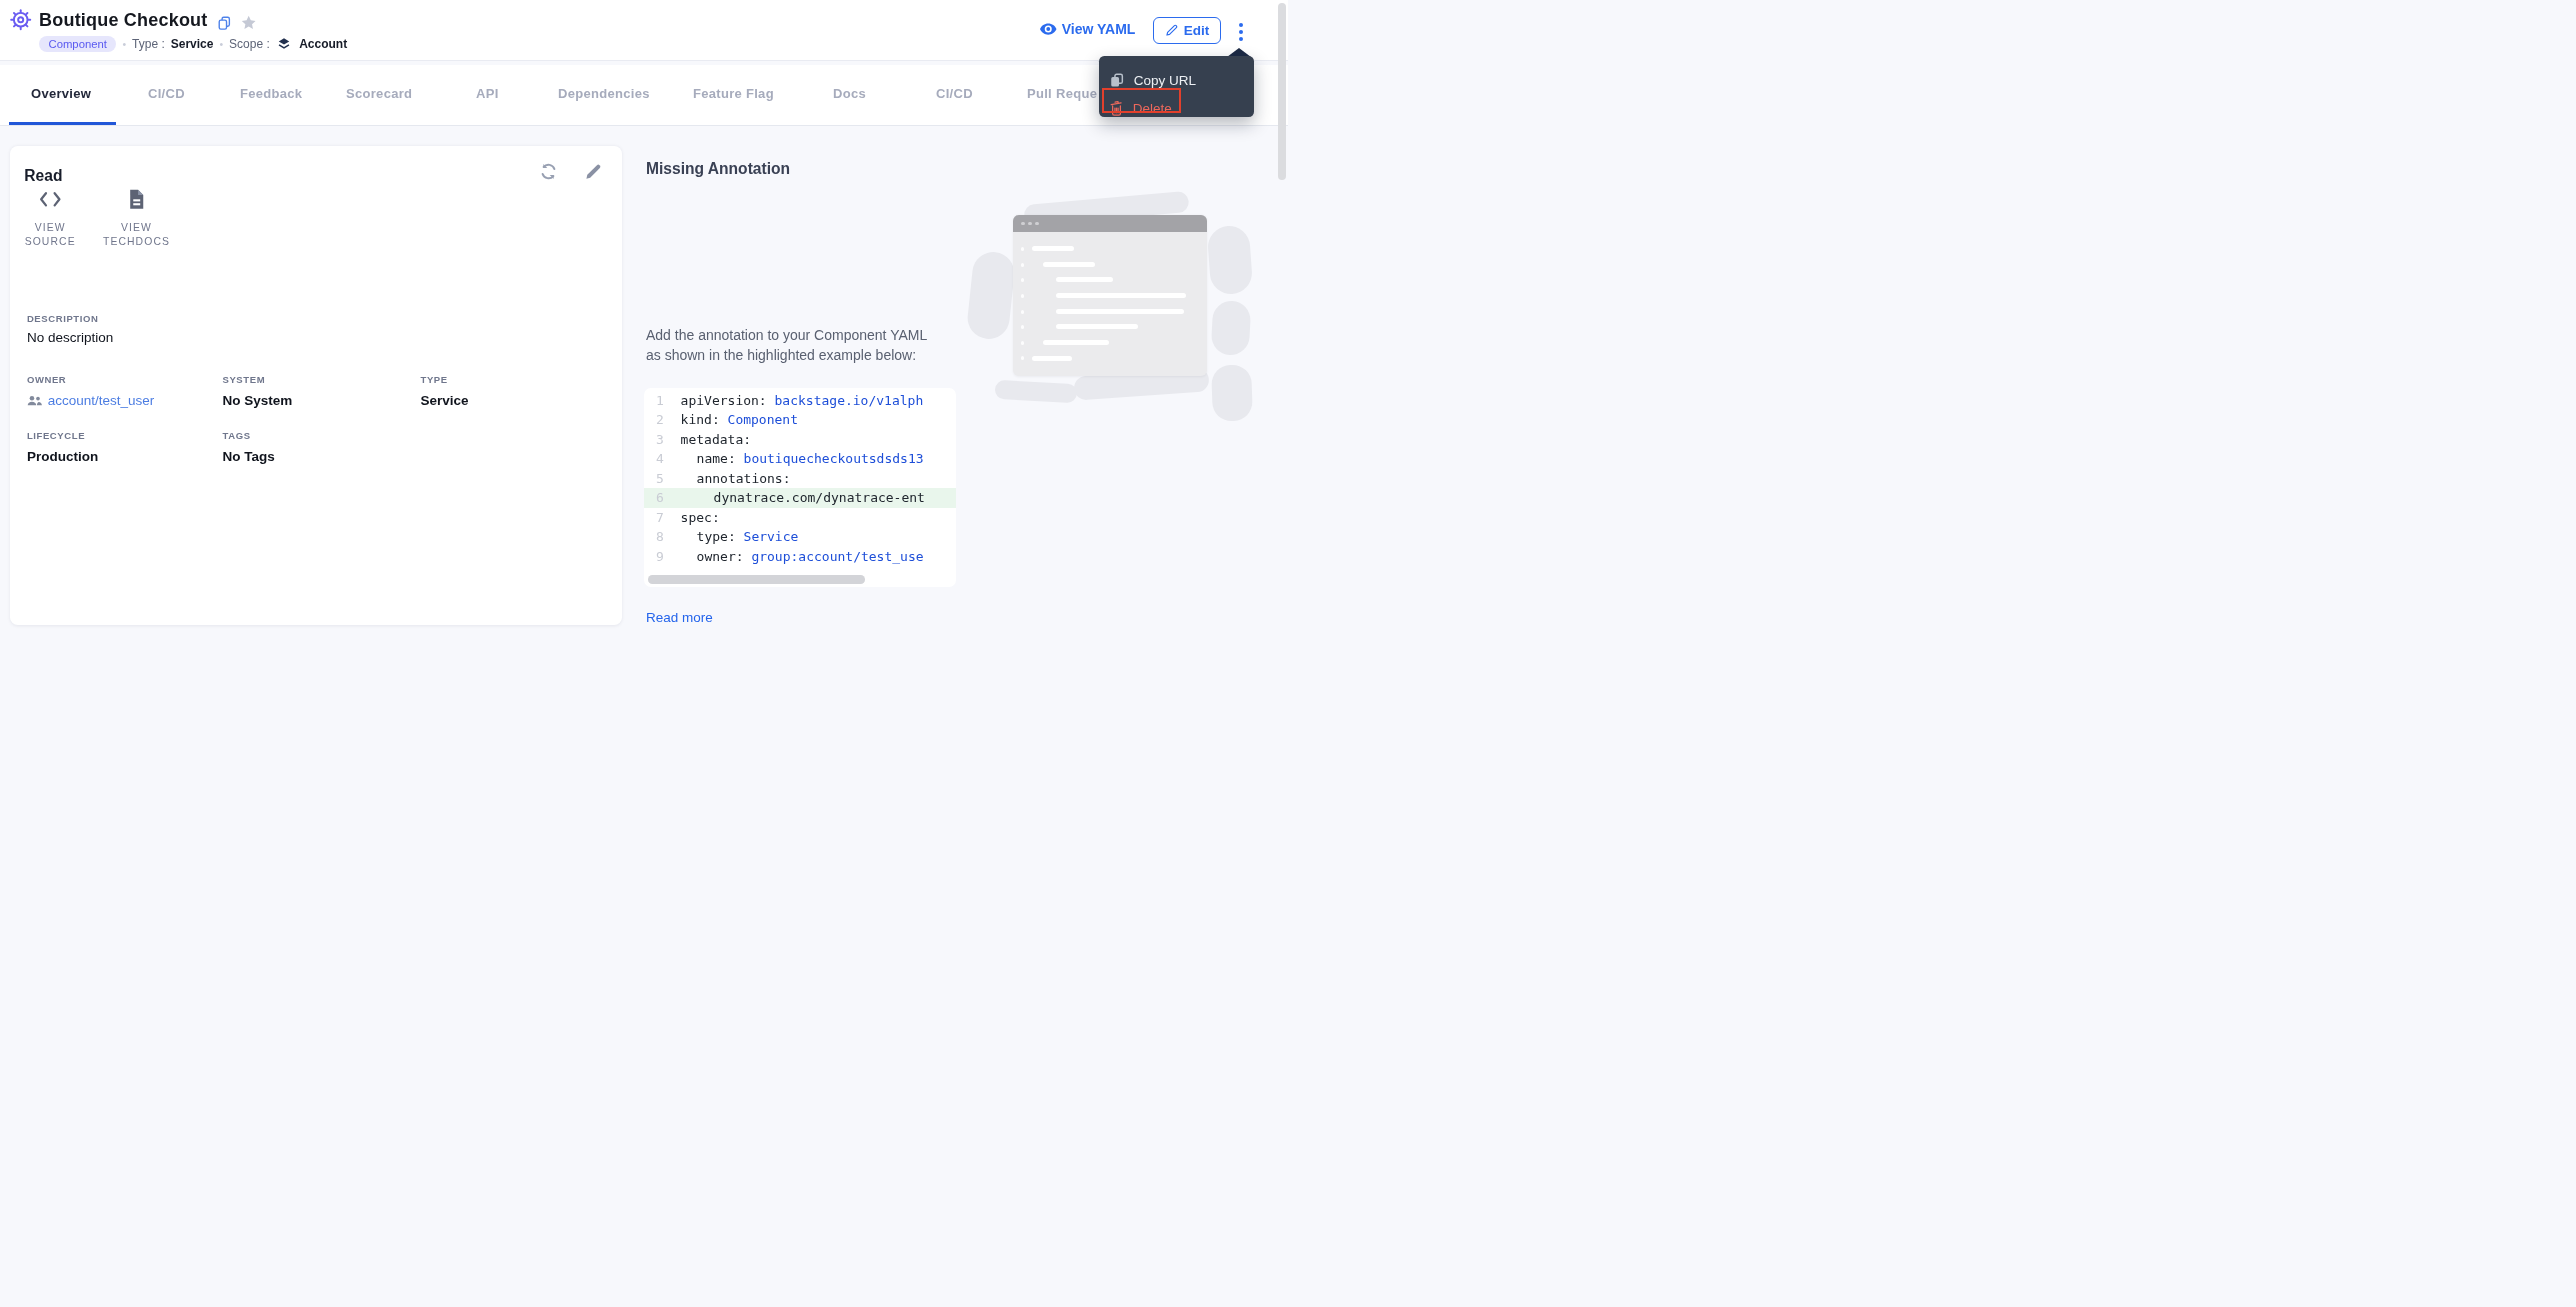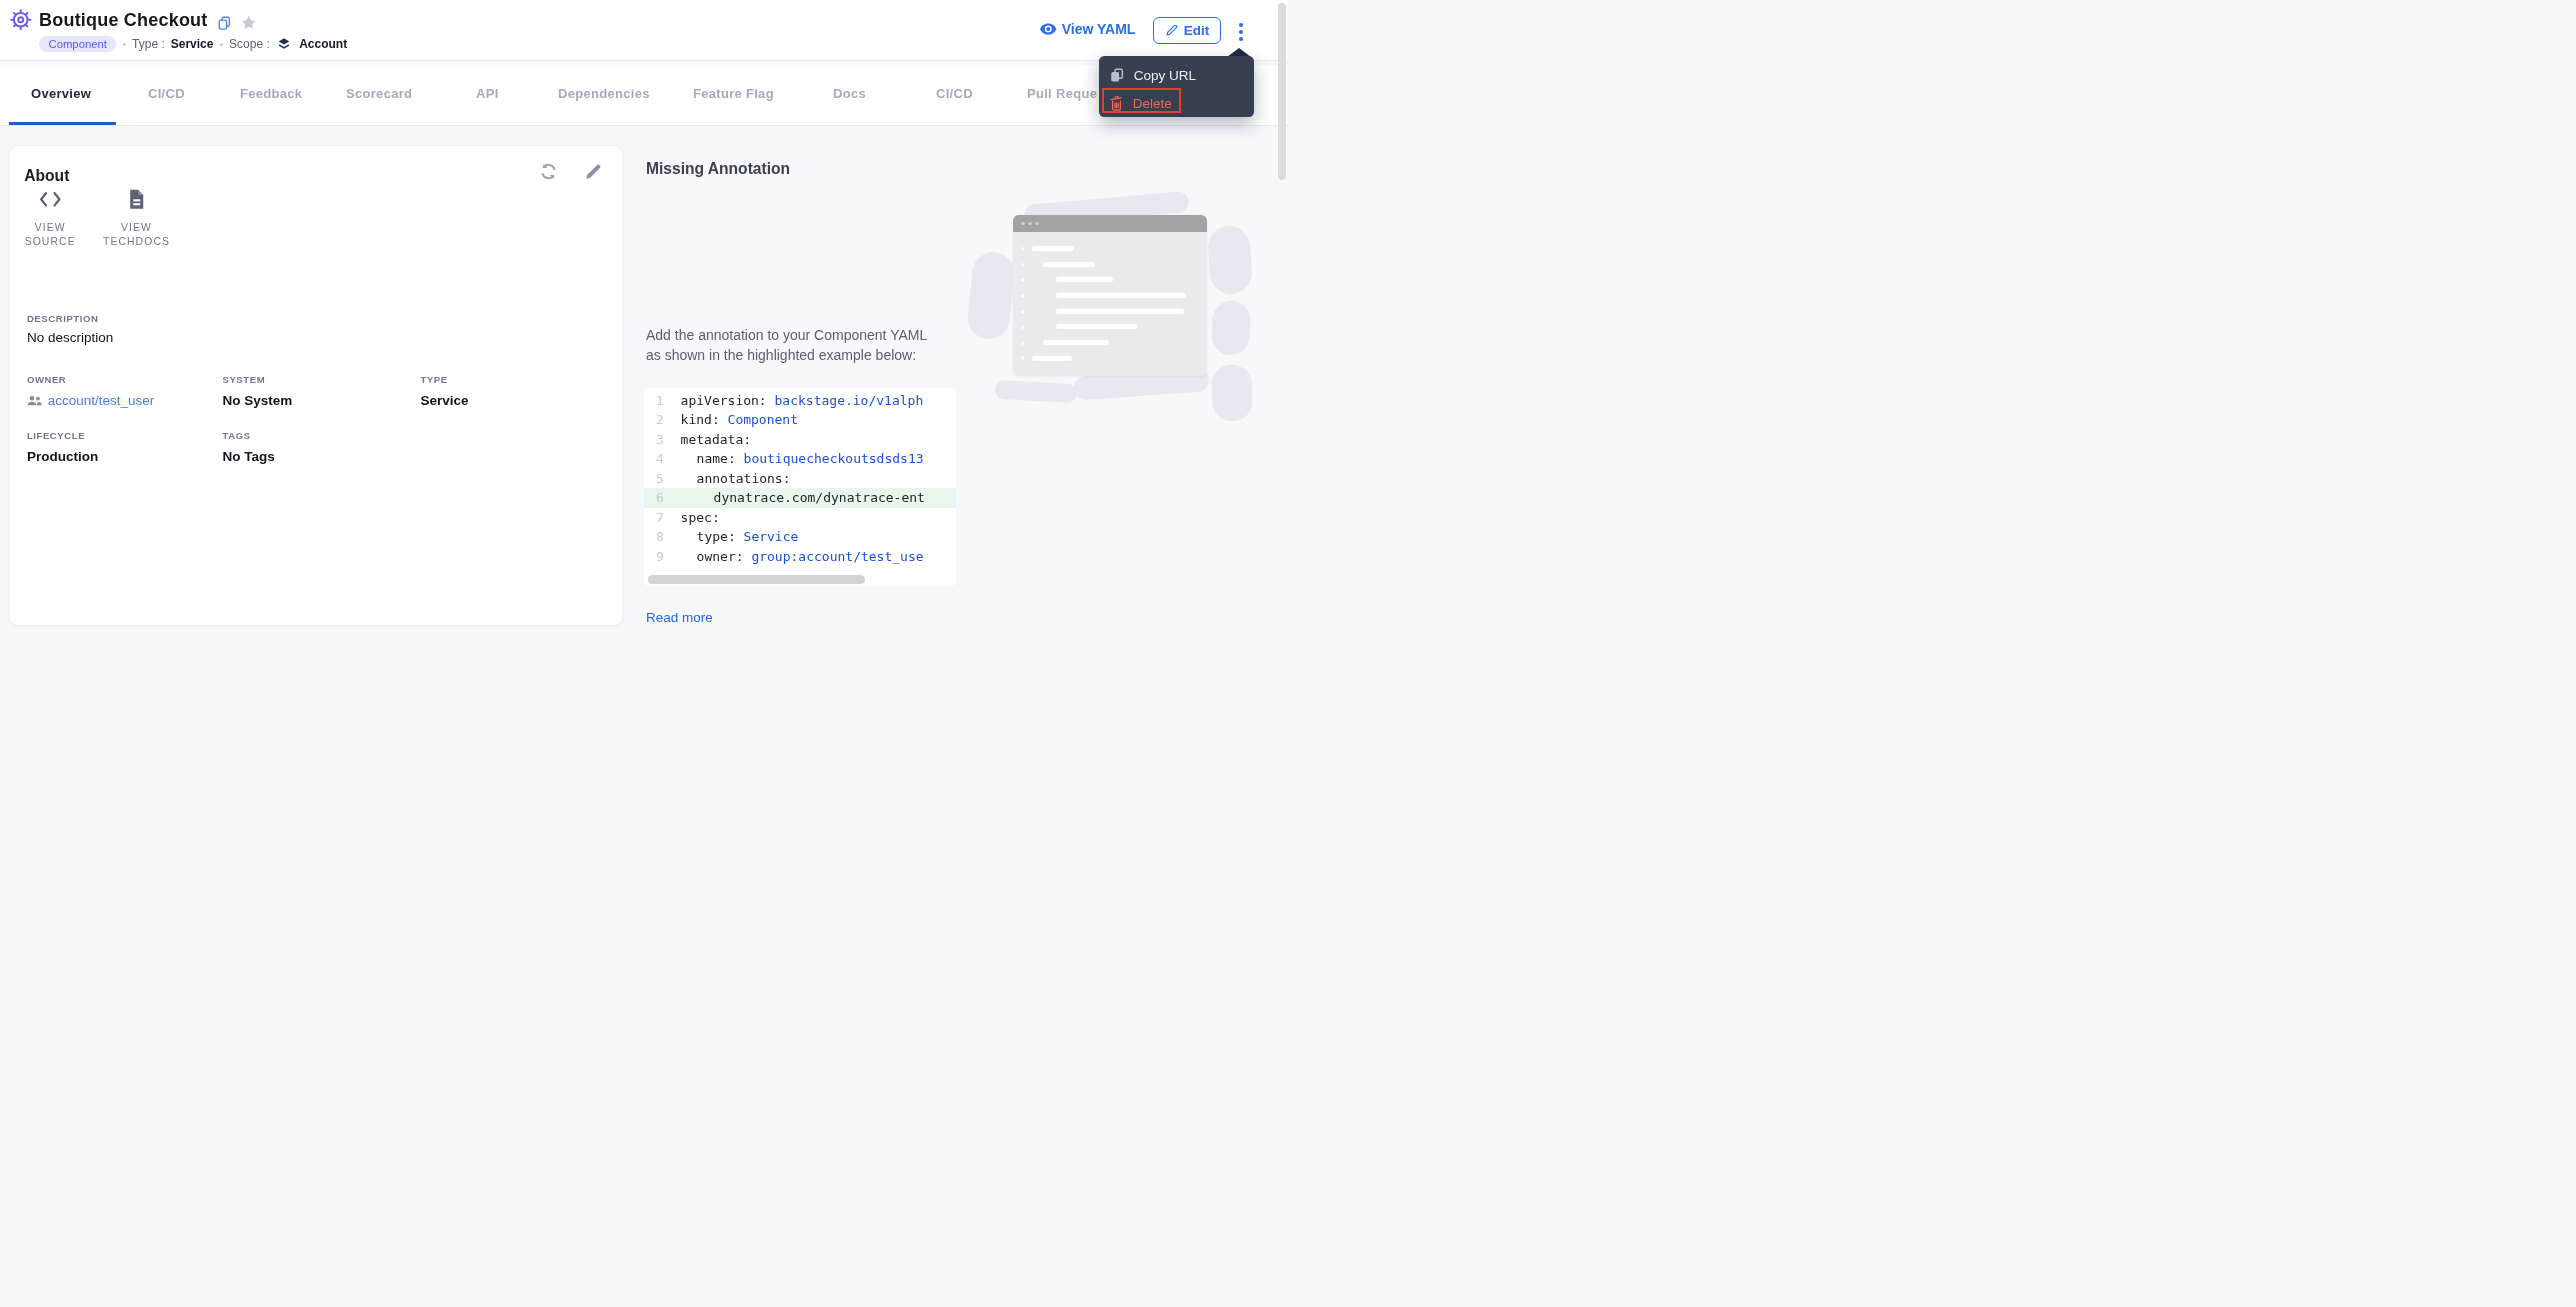--- a/index.html
+++ b/index.html
@@ -72,21 +72,21 @@
   .blob { position:absolute; background:#e8e9ee; border-radius:12px; }
   .illu-window { position:absolute; left:1013px; top:93px; width:194px; height:161px; background:#ebebed; border-radius:6px; z-index:2; box-shadow:0 0.9px 2.6px rgba(30,30,50,.06); }
   .illu-titlebar { position:absolute; left:0; top:0; width:194px; height:16.5px; background:#a3a3a7; border-radius:6px 6px 0 0; }
   .illu-titlebar i { position:absolute; top:6.5px; width:3.9px; height:3.9px; border-radius:50%; background:#cfcfd2; }
   .illu-bullet { position:absolute; width:3.5px; height:3.5px; border-radius:50%; background:rgba(255,255,255,.85); left:7.8px; }
   .illu-bar { position:absolute; height:4.8px; border-radius:2.6px; background:#ffffff; }
 
   
   .menu-arrow { position:absolute; left:1227px; top:48px; width:0; height:0; border-left:12px solid transparent; border-right:12px solid transparent; border-bottom:9.5px solid #1d2b45; z-index:49; }
   .context-menu { position:absolute; left:1099px; top:56px; width:155px; height:61px; background:#36404f; border-radius:5.2px; box-shadow:0 7px 17.4px rgba(10,20,40,.3); z-index:50; }
-  .menu-item { position:absolute; left:0; width:173px; height:25px; display:flex; align-items:center; padding-left:11.3px; gap:9.5px; font-size:13.5px; cursor:pointer; }
+  .menu-item { position:absolute; left:0; width:173px; height:25px; display:flex; align-items:flex-end; padding-left:11.3px; gap:9.5px; font-size:13.5px; cursor:pointer; }
   .mi-copy { top:7px; color:#edf0f4; }
   .mi-delete { top:35px; color:#ec685c; }
   .annotation-box { position:absolute; left:1102px; top:88px; width:79px; height:25px; border:2.2px solid #e2402c; z-index:51; pointer-events:none; }
 
   
   .page-scrollbar { position:absolute; left:1278px; top:2.6px; width:7.8px; height:177px; border-radius:3.9px; background:#dbdcdf; z-index:60; cursor:pointer; }
 </style>
 </head>
 <body>
 
@@ -161,21 +161,21 @@
   <span class="tab" style="left:693px">Feature Flag</span>
   <span class="tab" style="left:833px">Docs</span>
   <span class="tab" style="left:936px">CI/CD</span>
   <span class="tab" style="left:1027px">Pull Reque</span>
   <div class="tab-underline"></div>
 </div>
 
 <div class="content">
 
   <div class="about-card">
-    <div class="about-title">About</div>
+    <div class="about-title">Read</div>
 
     <svg class="card-icon icon-refresh" viewBox="0 0 24 24">
       <g fill="none" stroke="#98a0b2" stroke-width="2.4" stroke-linecap="round">
         <path d="M19.5 9A8 8 0 005.8 6.2"></path>
           <path d="M4.5 15a8 8 0 0013.7 2.8"></path>
       </g>
       <path fill="#98a0b2" d="M5.5 2.5v5h5z"></path>
       <path fill="#98a0b2" d="M18.5 21.5v-5h-5z"></path>
     </svg>
     <svg class="card-icon icon-pencil-gray" viewBox="0 0 24 24">

